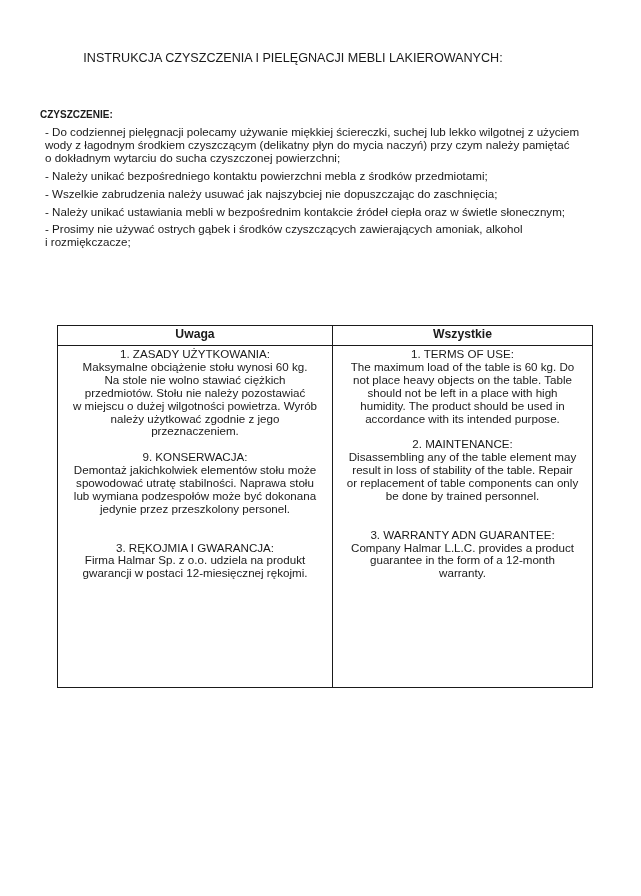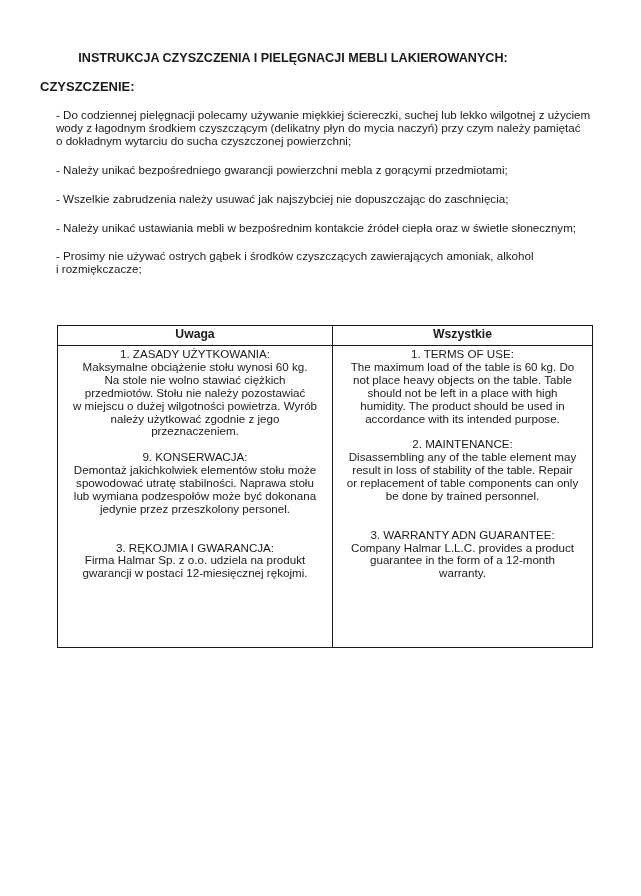--- a/index.html
+++ b/index.html
@@ -15,46 +15,47 @@
       color: #1a1a1a;
       overflow: hidden;
     }
     .title {
       position: absolute;
       left: 0;
       width: 586px;
       top: 51px;
       text-align: center;
       font-size: 12.6px;
-      font-weight: bold;
+      font-weight: normal;
       letter-spacing: 0;
     }
     .section {
       position: absolute;
       left: 40px;
       top: 80px;
       width: 570px;
       font-size: 11.6px;
       line-height: 12.9px;
     }
     .section-heading {
       font-weight: bold;
-      font-size: 13px;
+      font-size: 10px;
       line-height: 13px;
+      margin-top: 28px;
     }
     .section p {
-      margin: 16px;
+      margin: 5px;
       white-space: pre-wrap;
     }
     table.info {
       position: absolute;
       left: 57px;
       top: 325px;
       width: 535px;
-      height: 323px;
+      height: 363px;
       border-collapse: collapse;
       table-layout: fixed;
       font-size: 11.6px;
       line-height: 12.9px;
     }
     table.info th, table.info td {
       border: 1.5px solid #1a1a1a;
       vertical-align: top;
       padding: 2px 4px;
       text-align: center;
@@ -82,21 +83,21 @@
 </head>
 <body>
 
 <div class="title">INSTRUKCJA CZYSZCZENIA I PIELĘGNACJI MEBLI LAKIEROWANYCH:</div>
 
 <div class="section">
   <div class="section-heading">CZYSZCZENIE:</div>
   <p>- Do codziennej pielęgnacji polecamy używanie miękkiej ściereczki, suchej lub lekko wilgotnej z użyciem
 wody z łagodnym środkiem czyszczącym (delikatny płyn do mycia naczyń) przy czym należy pamiętać
 o dokładnym wytarciu do sucha czyszczonej powierzchni;</p>
-  <p>- Należy unikać bezpośredniego gwarancji powierzchni mebla z gorącymi przedmiotami;</p>
+  <p>- Należy unikać bezpośredniego kontaktu powierzchni mebla z środków przedmiotami;</p>
   <p>- Wszelkie zabrudzenia należy usuwać jak najszybciej nie dopuszczając do zaschnięcia;</p>
   <p>- Należy unikać ustawiania mebli w bezpośrednim kontakcie źródeł ciepła oraz w świetle słonecznym;</p>
   <p>- Prosimy nie używać ostrych gąbek i środków czyszczących zawierających amoniak, alkohol
 i rozmiękczacze;</p>
 </div>
 
 <table class="info">
   <colgroup>
     <col class="c1">
     <col class="c2">

